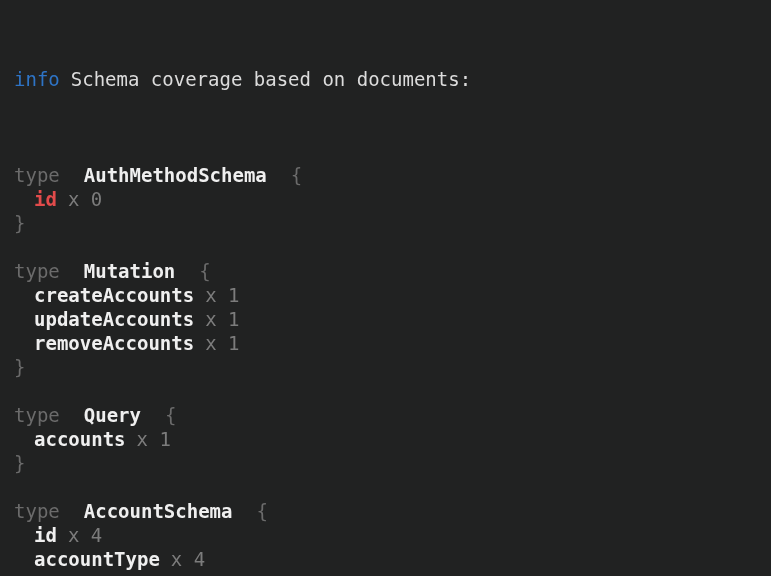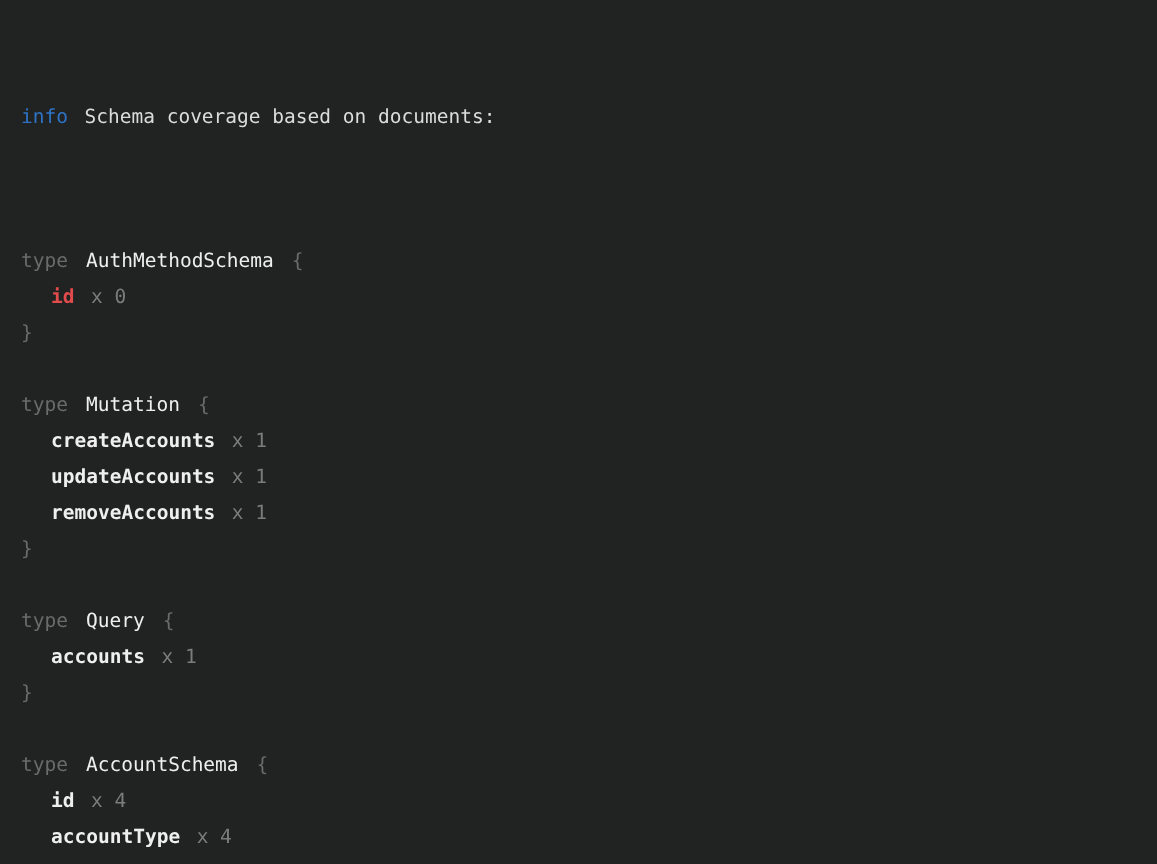--- a/index.html
+++ b/index.html
@@ -18,32 +18,32 @@
     width: 771px;
     height: 576px;
     background: var(--bg);
     overflow: hidden;
   }
   .terminal {
     width: 771px;
     height: 576px;
     padding: 19px 0 0 14px;
     font-family: "DejaVu Sans Mono", "Liberation Mono", monospace;
-    font-size: 13px;
+    font-size: 19px;
     line-height: 24px;
     color: var(--msg);
     white-space: pre;
   }
   .line { height: 24px; white-space: pre; }
   .type-block { margin-top: 24px; }
   .info-label { color: var(--info); margin-right: 11px; }
   .info-message { color: var(--msg); }
   .keyword { color: var(--kw); }
   .brace { color: var(--kw); }
-  .type-name { color: var(--name); font-weight: normal; margin: 0 12px; }
+  .type-name { color: var(--name); font-weight: bold; margin: 0 24px; }
   .field-line { padding-left: 20px; }
   .field-name { color: var(--name); font-weight: bold; margin-right: 11px; }
   .field-name.uncovered { color: var(--red); }
   .field-count { color: var(--count); }
 </style>
 </head>
 <body>
 
 <div class="terminal">
   <div class="line"><span class="info-label">info</span><span class="info-message">Schema coverage based on documents:</span></div>

